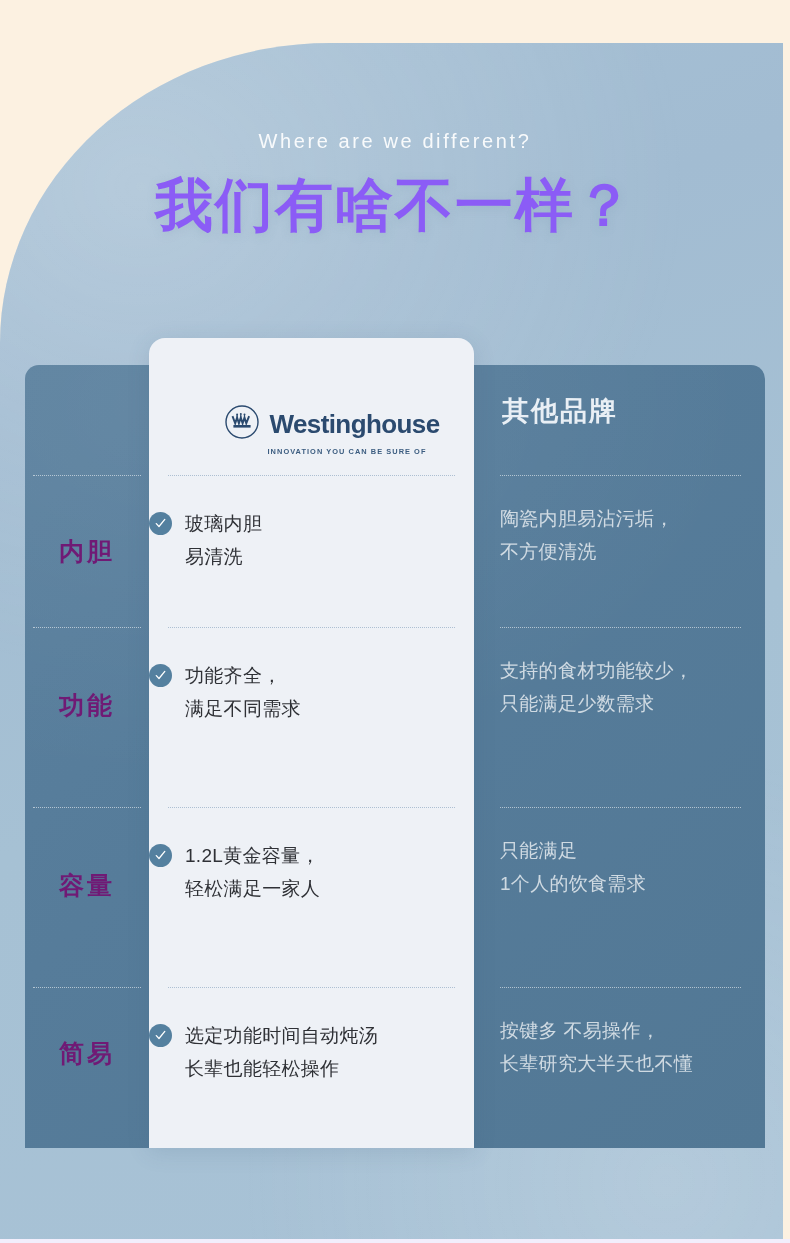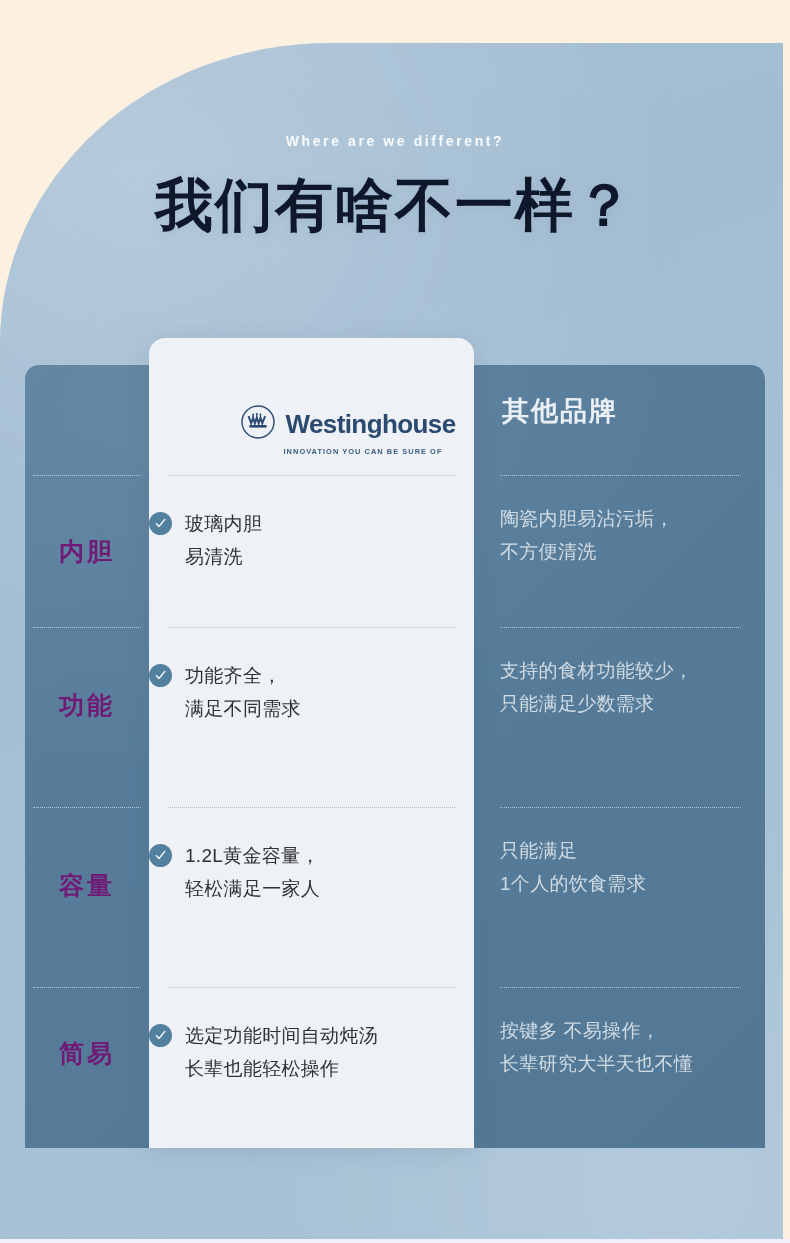--- a/index.html
+++ b/index.html
@@ -52,32 +52,32 @@
 
   
   .header {
     position: absolute;
     left: 0;
     top: 128px;
     width: 790px;
     text-align: center;
   }
   .eyebrow {
-    font-size: 14px;
+    font-size: 20px;
     letter-spacing: 2.6px;
     color: #ffffff;
     opacity: 0.92;
-    font-weight: 700;
+    font-weight: 400;
     line-height: 26px;
   }
   .headline {
     margin-top: 16px;
     font-size: 58px;
     font-weight: 700;
-    color: #0f172a;
+    color: #8b5cf6;
     letter-spacing: 2px;
     line-height: 70px;
     text-shadow: 0 2px 10px rgba(120,150,175,0.25);
   }
 
   
   .compare {
     position: absolute;
     left: 25px;
     top: 365px;
@@ -202,21 +202,20 @@
   .logo-wrap {
     position: absolute;
     left: 124px;
     top: 0;
     width: 366px;
     height: 130px;
     display: flex;
     flex-direction: column;
     align-items: center;
     justify-content: center;
-    padding-left: 16px;
   }
   .logo-row {
     display: flex;
     align-items: center;
     gap: 9px;
   }
   .logo-mark { flex: 0 0 auto; }
   .logo-word {
     font-family: "Liberation Sans", "DejaVu Sans", sans-serif;
     font-size: 26px;

